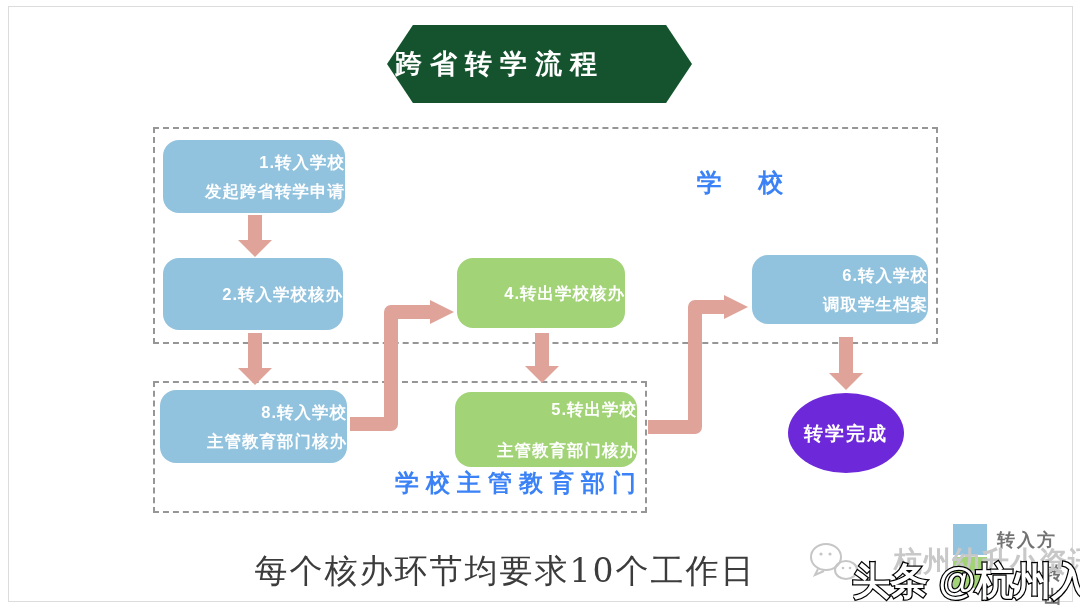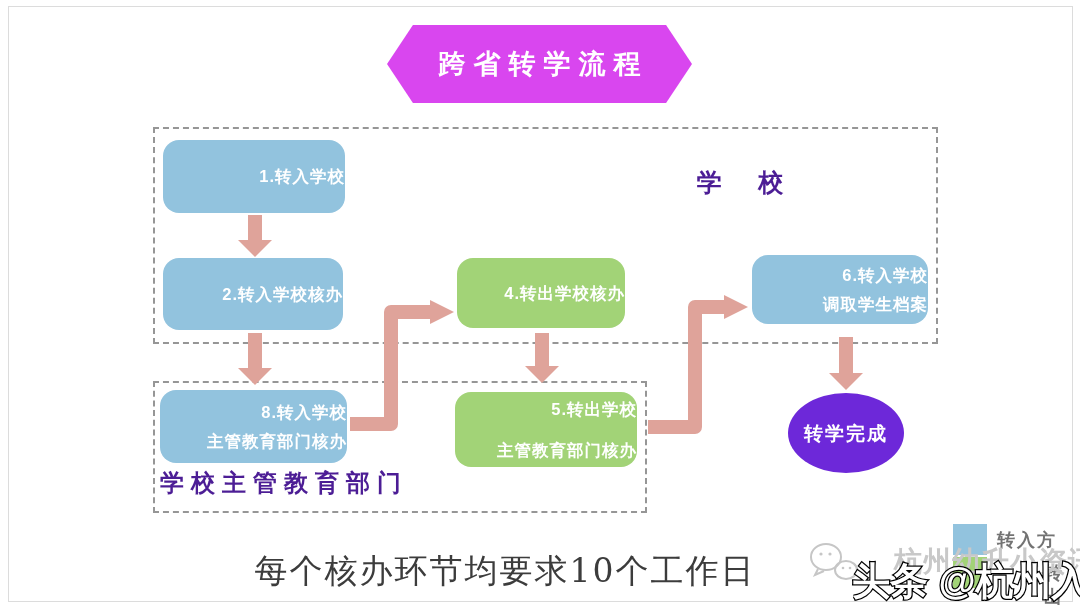--- a/index.html
+++ b/index.html
@@ -6,38 +6,38 @@
   #stage{
     position:relative;width:1080px;height:608px;background:#ffffff;overflow:hidden;
     font-family:"Liberation Sans","DejaVu Sans",sans-serif;
   }
   .frame{
     position:absolute;left:8px;top:6px;width:1063px;height:594px;
     border:1px solid #dcdcdc;pointer-events:none;
   }
   
   .banner{
-    position:absolute;left:387px;top:25px;width:305px;height:78px;background:#d946ef;
+    position:absolute;left:387px;top:25px;width:305px;height:78px;background:#14532d;
     clip-path:polygon(0 50%,8.5% 0,91.5% 0,100% 50%,91.5% 100%,8.5% 100%);
-    display:flex;align-items:center;justify-content:center;
+    display:flex;align-items:center;justify-content:flex-start;
   }
   .banner span{
     color:#ffffff;font-family:"DejaVu Serif","Liberation Serif",serif;
     font-weight:bold;font-size:27px;letter-spacing:8px;text-indent:8px;
   }
   
   .region{position:absolute;border:2px dashed #969696;}
   .region-school{left:153px;top:127px;width:781px;height:213px;}
   .region-dept{left:153px;top:381px;width:490px;height:128px;}
   .region-label{
-    position:absolute;color:#4c1d95;font-family:"DejaVu Serif","Liberation Serif",serif;
+    position:absolute;color:#3b82f6;font-family:"DejaVu Serif","Liberation Serif",serif;
     font-weight:bold;
   }
   .label-school{left:660px;top:166px;width:160px;text-align:center;font-size:25px;letter-spacing:14px;text-indent:14px;}
-  .label-dept{left:153px;top:467px;width:490px;text-align:left;font-size:24px;letter-spacing:7px;text-indent:7px;}
+  .label-dept{left:153px;top:467px;width:490px;text-align:right;font-size:24px;letter-spacing:7px;text-indent:7px;}
   
   .node{
     position:absolute;border-radius:16px;color:#ffffff;font-weight:bold;
     display:flex;flex-direction:column;align-items:flex-end;justify-content:center;
     font-size:16.5px;line-height:1.7;letter-spacing:1px;text-align:center;
   }
   .blue{background:#92c3de;}
   .green{background:#a2d377;}
   .n1{left:163px;top:140px;width:182px;height:73px;}
   .n2{left:163px;top:258px;width:180px;height:72px;}
@@ -90,20 +90,21 @@
     <span>跨省转学流程</span>
   </div>
 
   <div class="region region-school"></div>
   <div class="region region-dept"></div>
   <div class="region-label label-school">学 校</div>
   <div class="region-label label-dept">学校主管教育部门</div>
 
   <div class="node blue n1">
     <div>1.转入学校</div>
+    <div>发起跨省转学申请</div>
   </div>
   <div class="node blue n2">
     <div>2.转入学校核办</div>
   </div>
   <div class="node blue n3">
     <div>8.转入学校</div>
     <div>主管教育部门核办</div>
   </div>
   <div class="node green n4">
     <div>4.转出学校核办</div>

